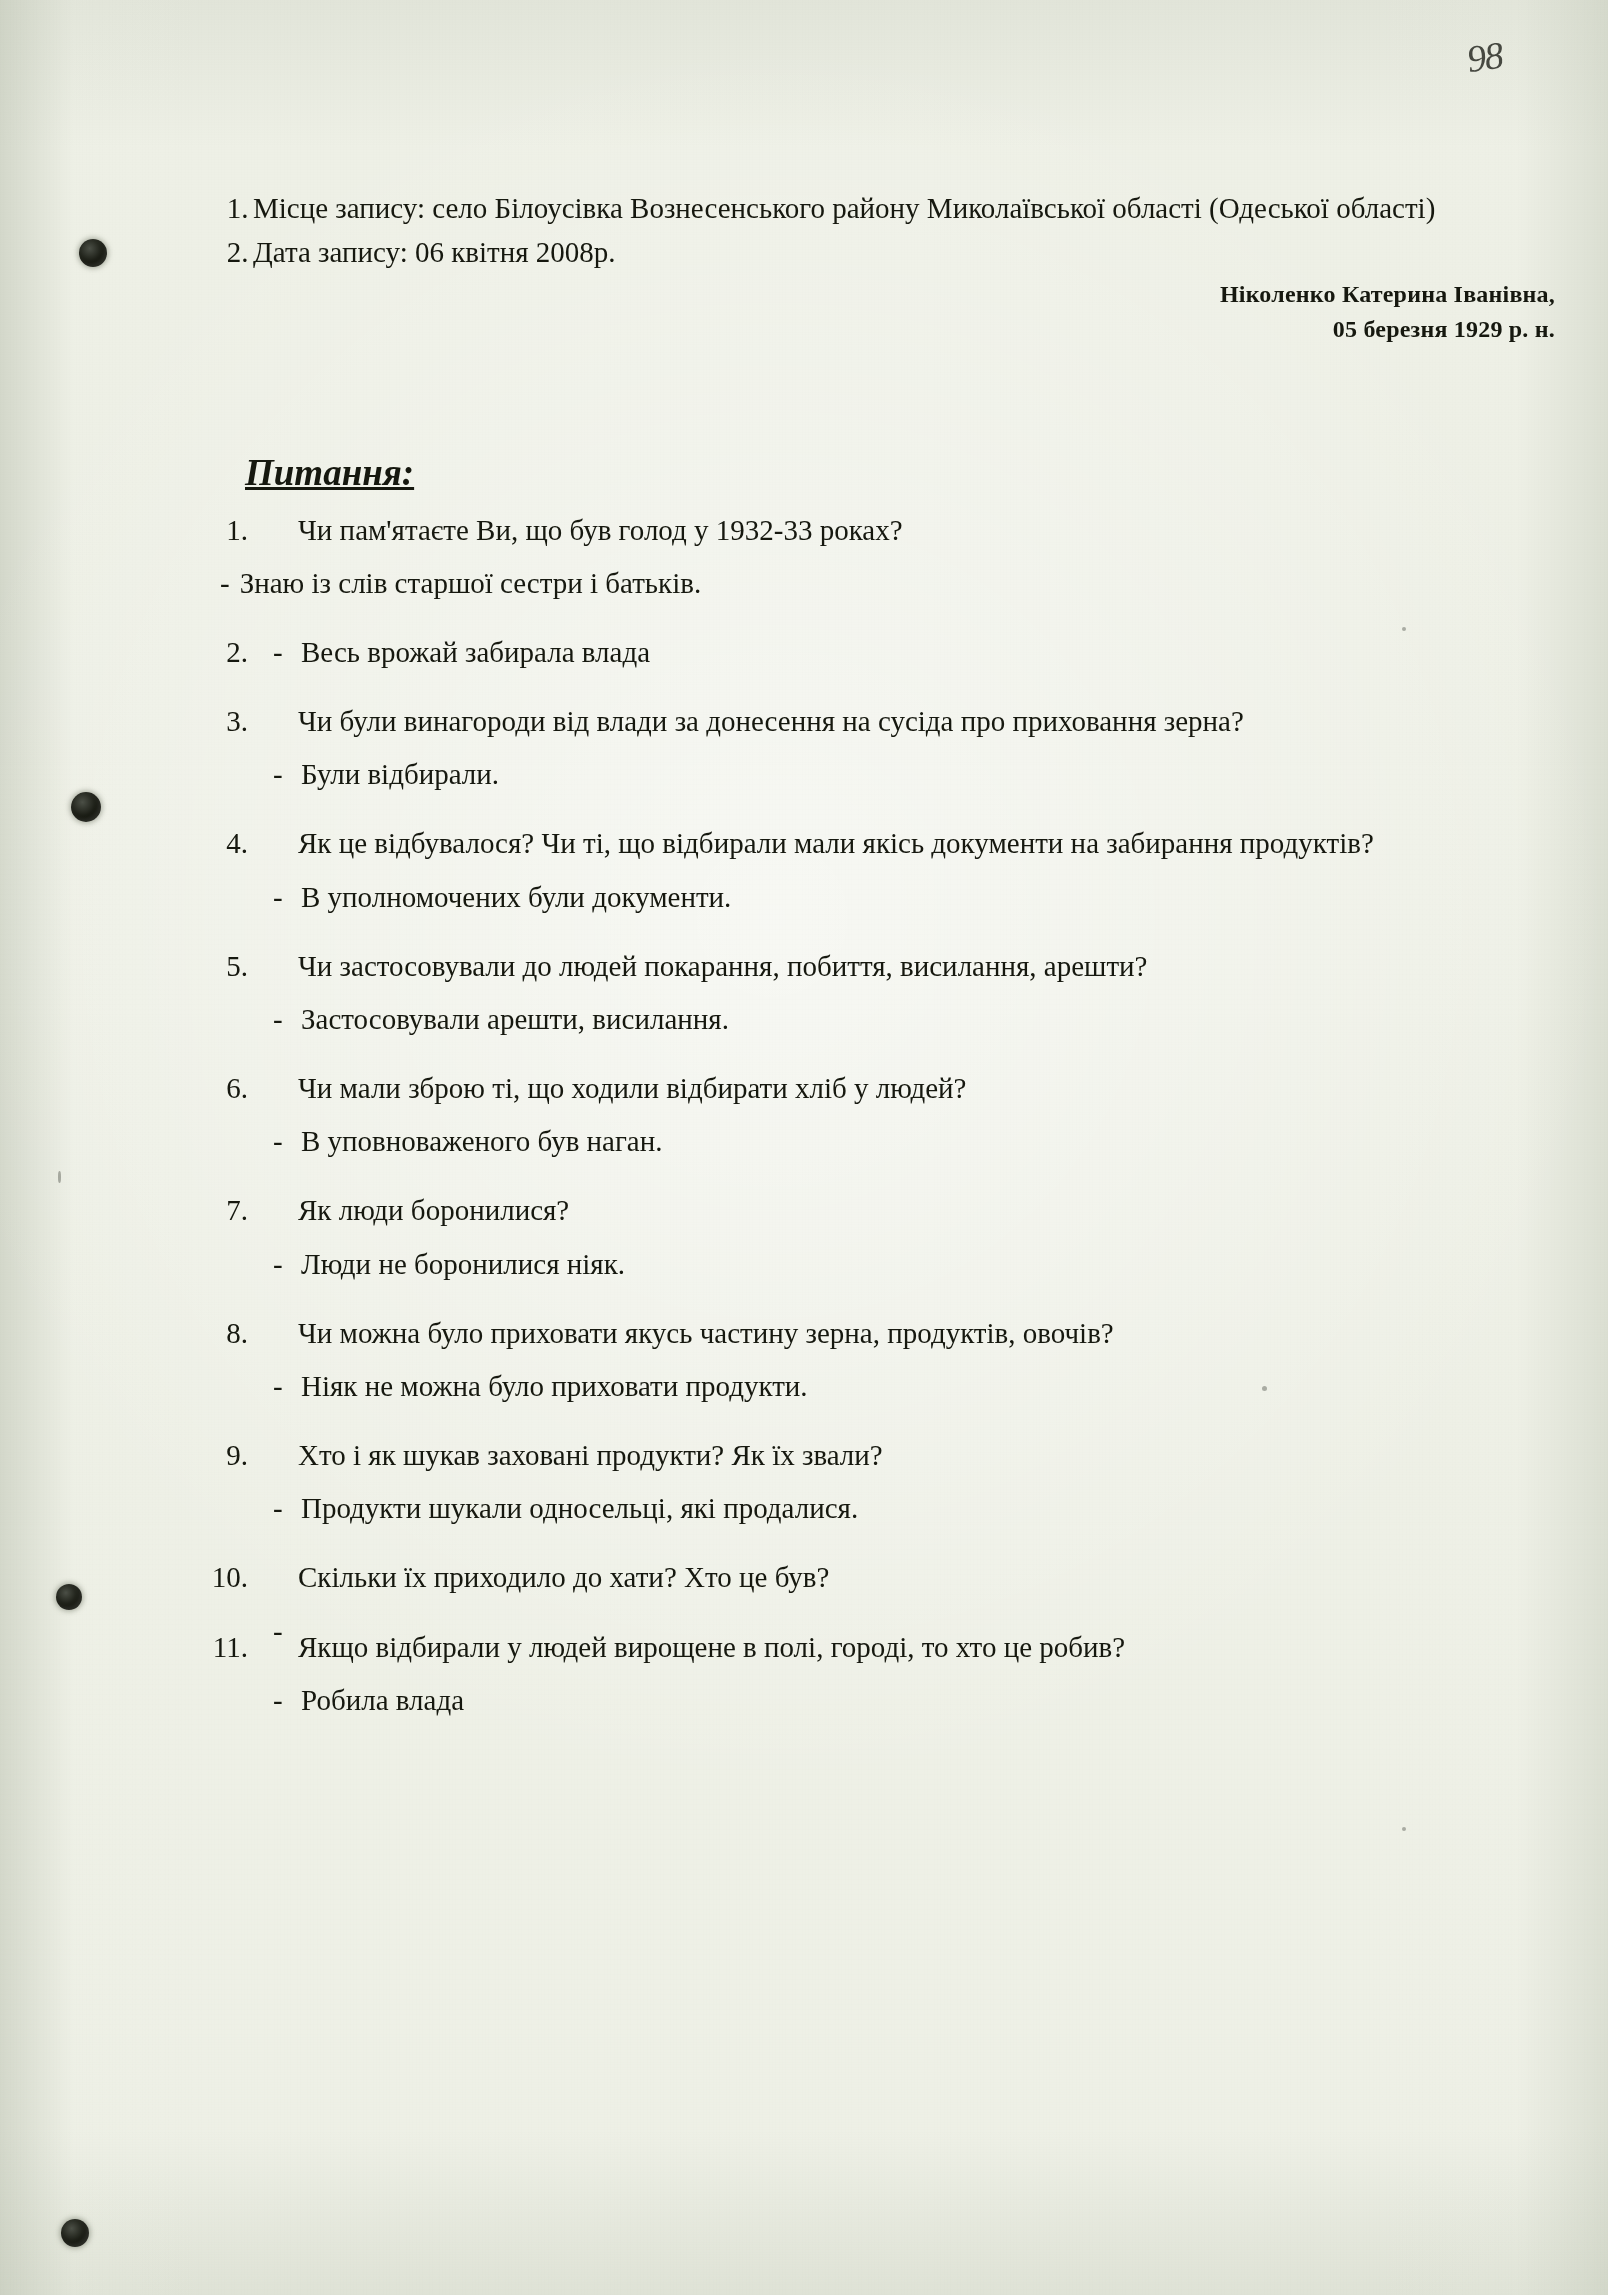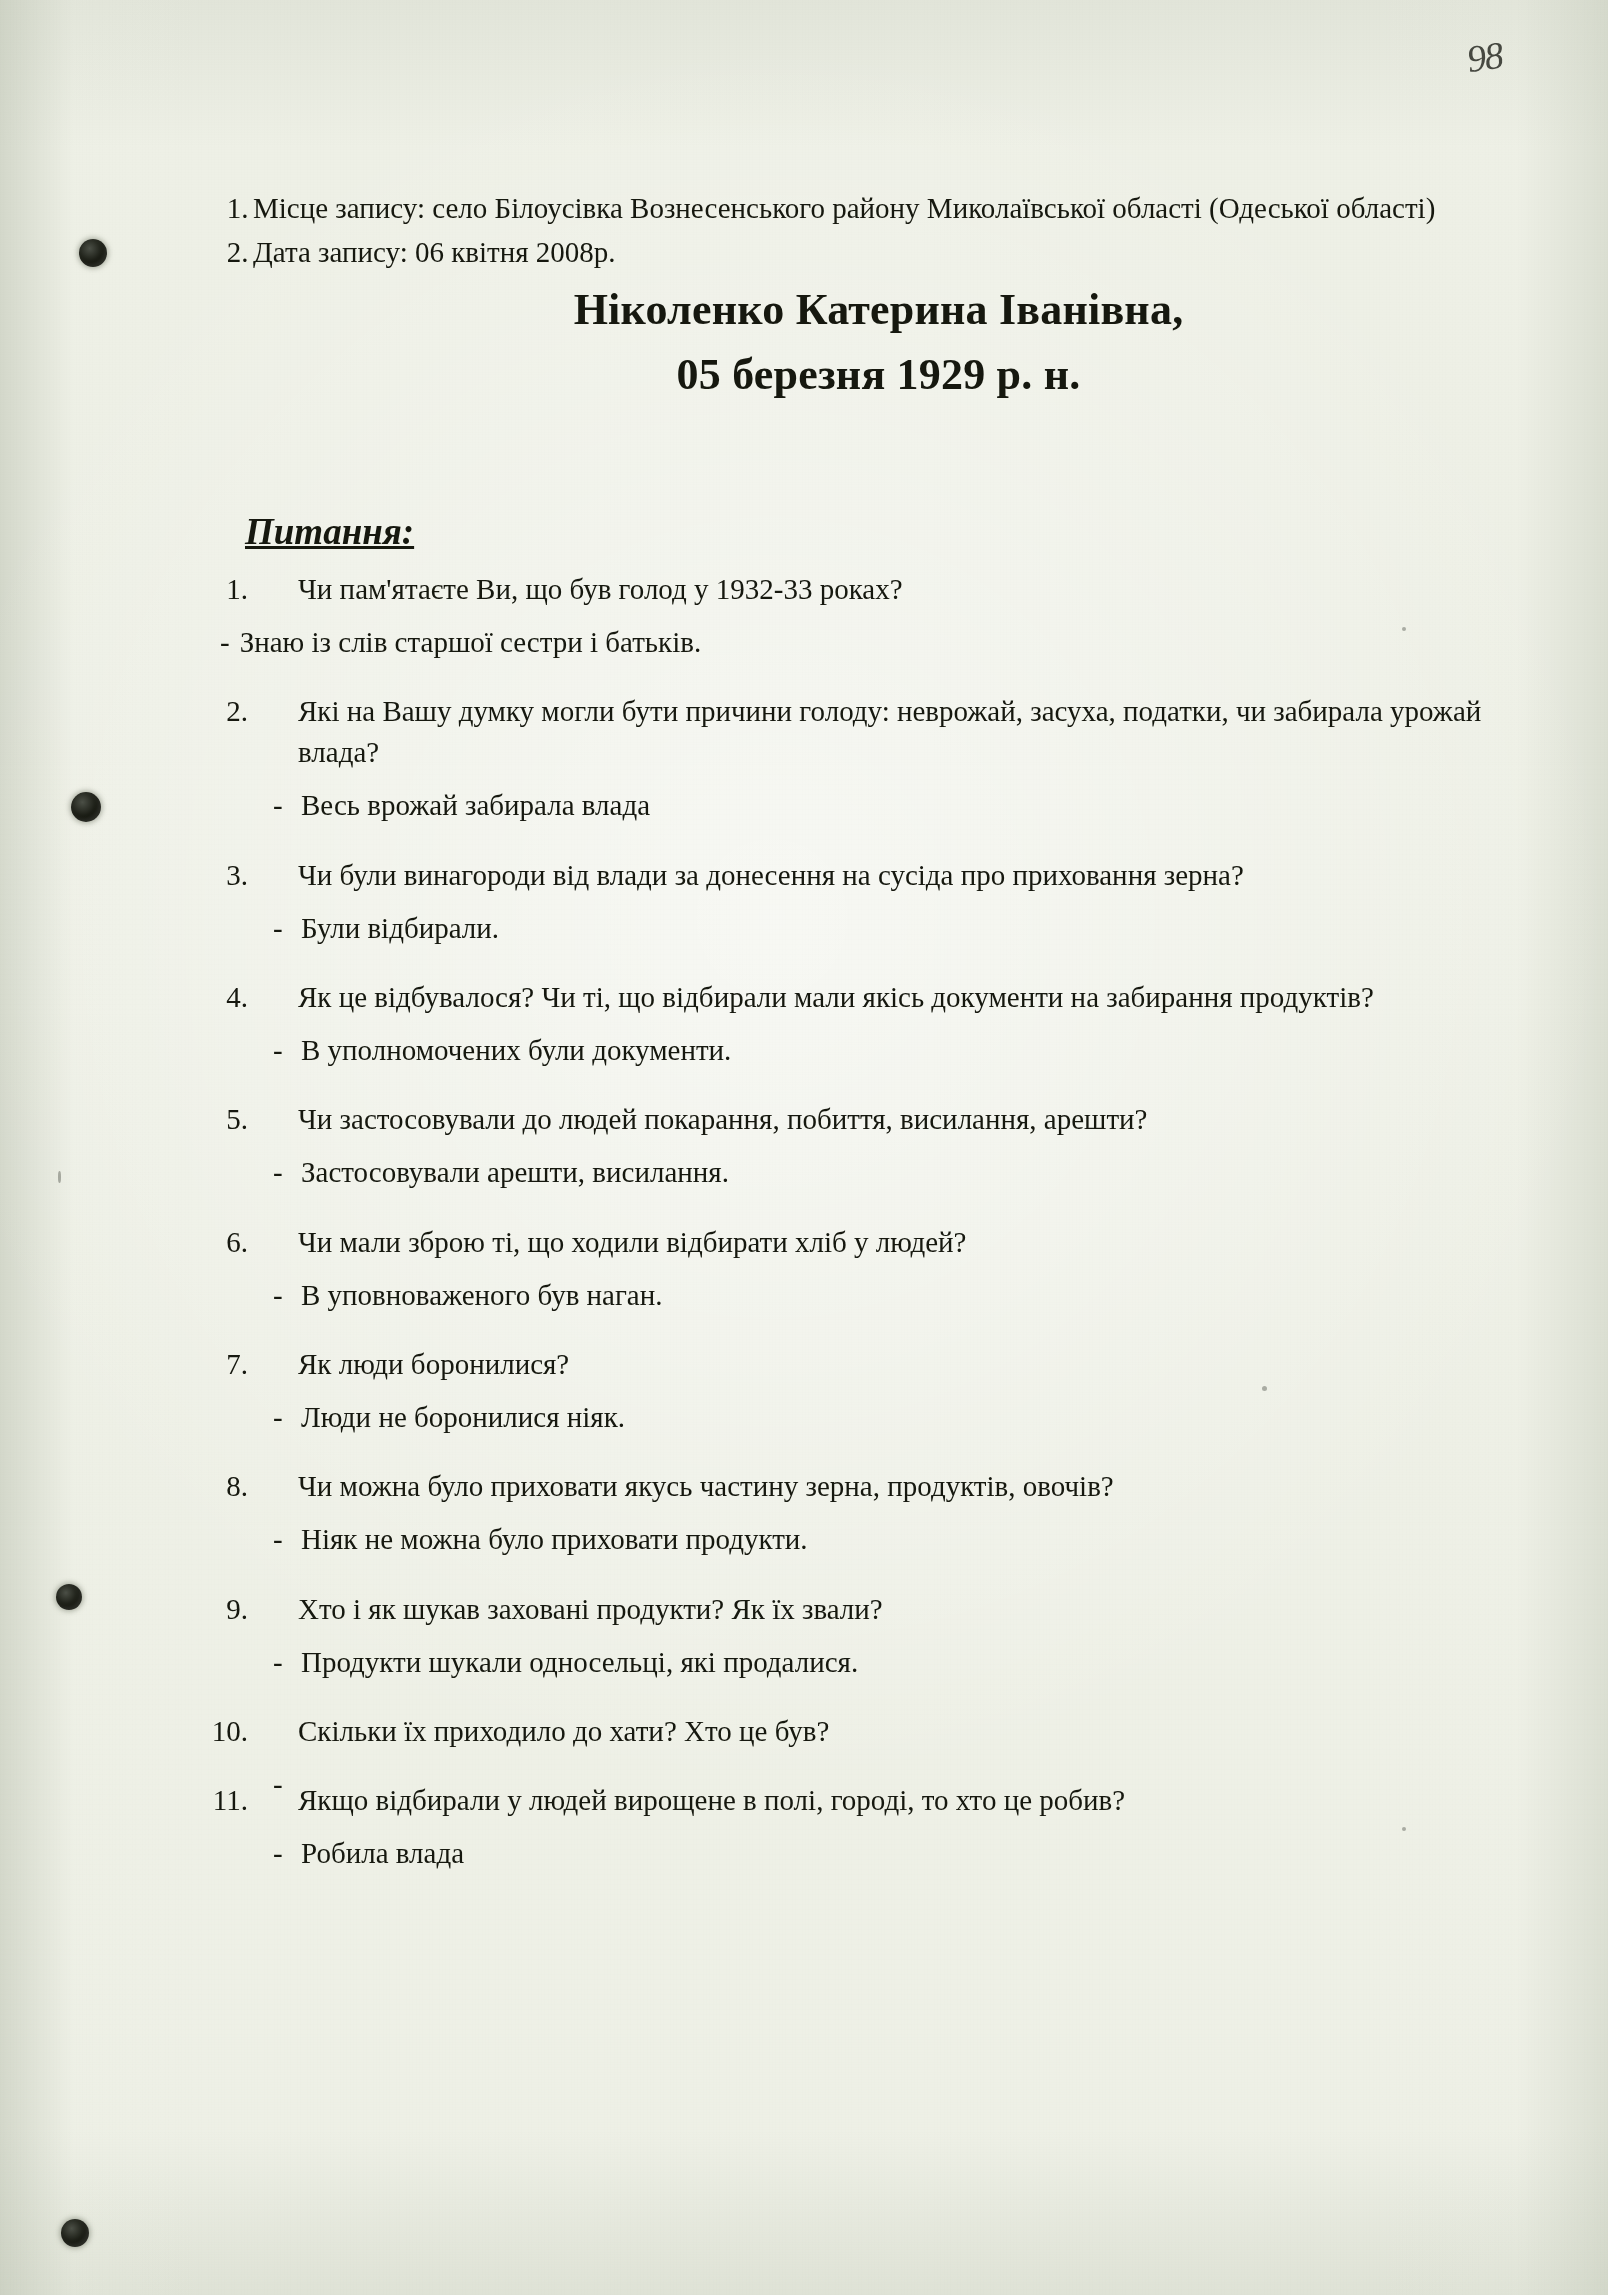--- a/index.html
+++ b/index.html
@@ -87,23 +87,23 @@
   }
   ol.header-list li .num {
     position: absolute;
     left: 6.6px;
     top: 0;
     width: 40px;
     text-align: right;
   }
 
   .title-block {
-    text-align: center;
+    text-align: right;
     font-weight: bold;
-    font-size: 44px;
+    font-size: 24px;
     letter-spacing: 0.2px;
     line-height: 1.48;
   }
   .title-block .line2 { display: block; }
 
   .questions-label {
     margin-top: 99px;
     margin-left: 43px;
     font-weight: bold;
     font-style: italic;
@@ -202,21 +202,20 @@
       <li>
         <span class="qnum">1.</span>
         <span class="q-text">Чи пам'ятаєте Ви, що був голод у 1932-33 роках?</span>
         <span class="a-text flat">
           <span class="dash">-</span><span>Знаю із слів старшої сестри і батьків.</span>
         </span>
       </li>
 
       <li>
         <span class="qnum">2.</span>
-        <span class="q-text">Які на Вашу думку могли бути причини голоду: неврожай, засуха, податки, чи забирала урожай влада?</span>
         <span class="a-text">
           <span class="dash">-</span><span>Весь врожай забирала влада</span>
         </span>
       </li>
 
       <li>
         <span class="qnum">3.</span>
         <span class="q-text">Чи були винагороди від влади за донесення на сусіда про приховання зерна?</span>
         <span class="a-text">
           <span class="dash">-</span><span>Були відбирали.</span>

